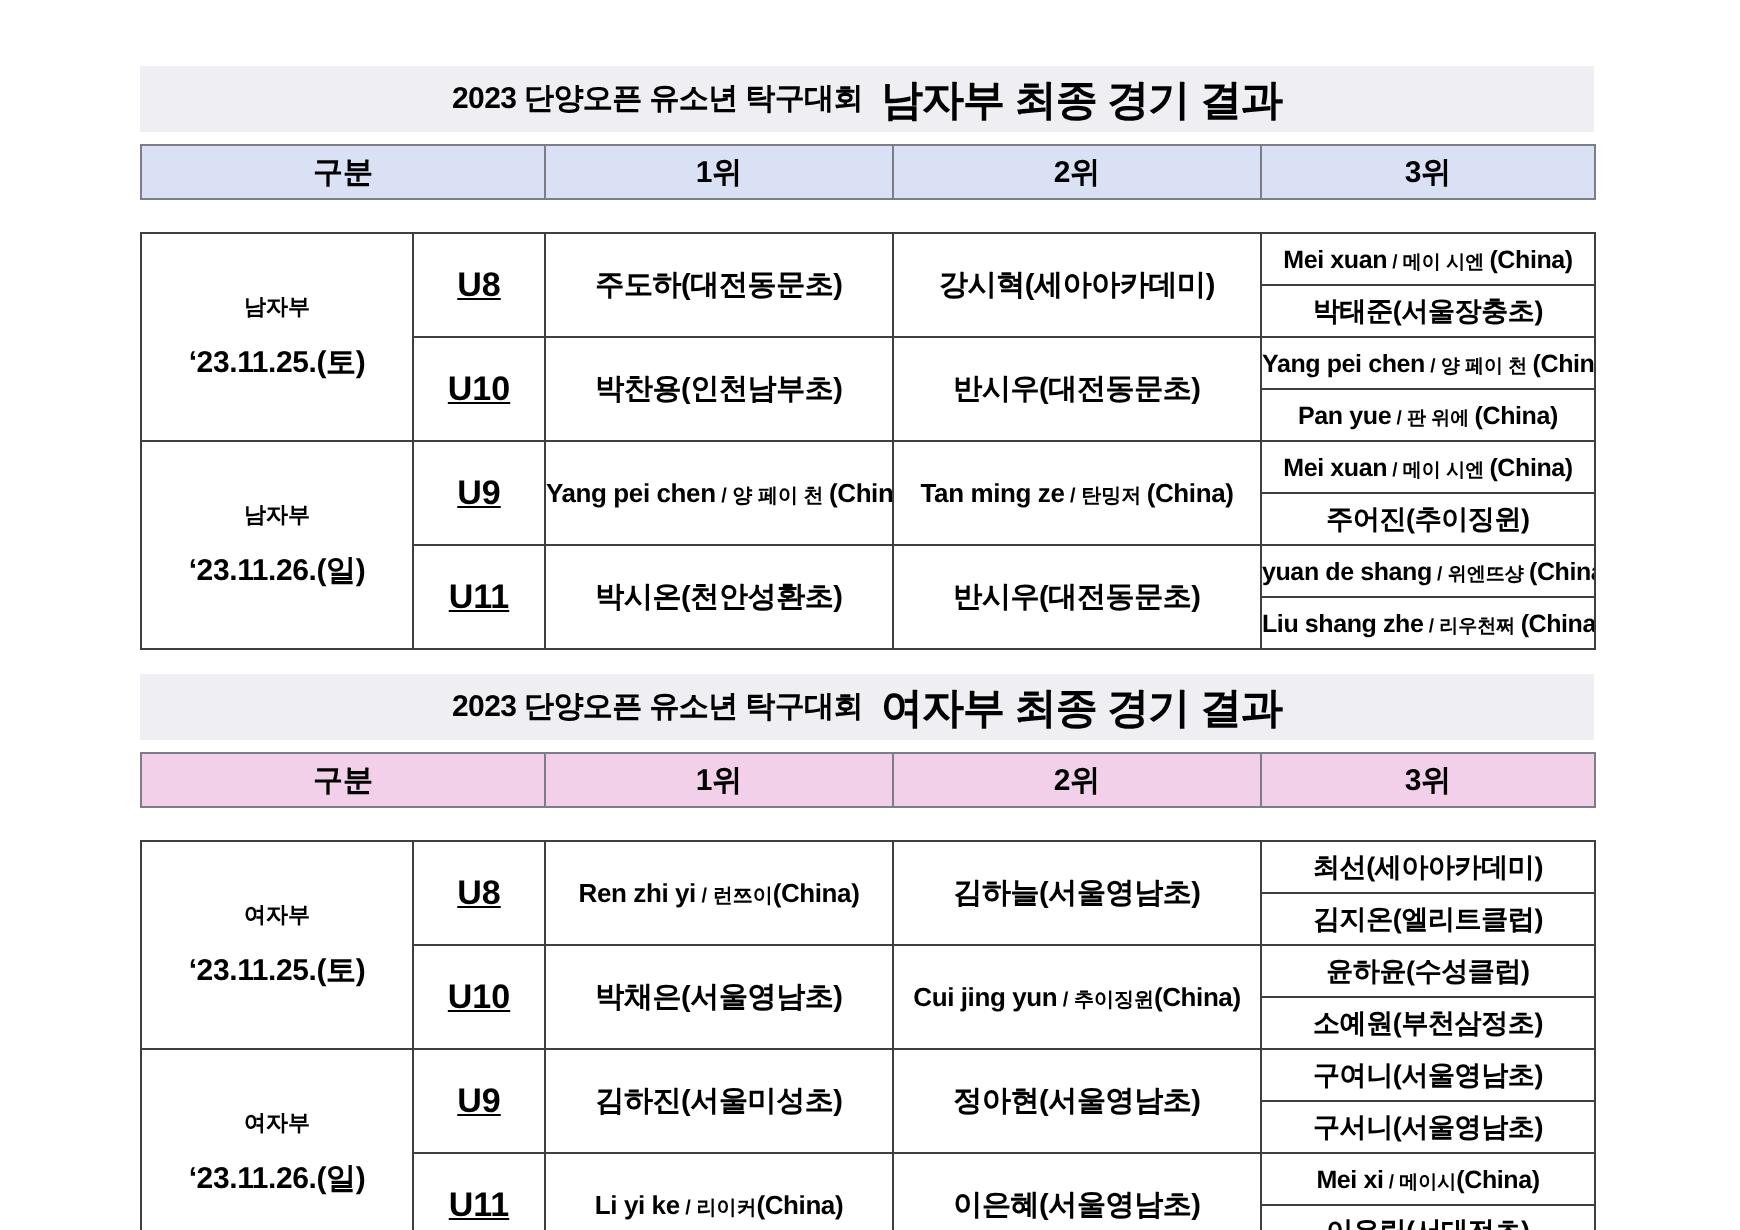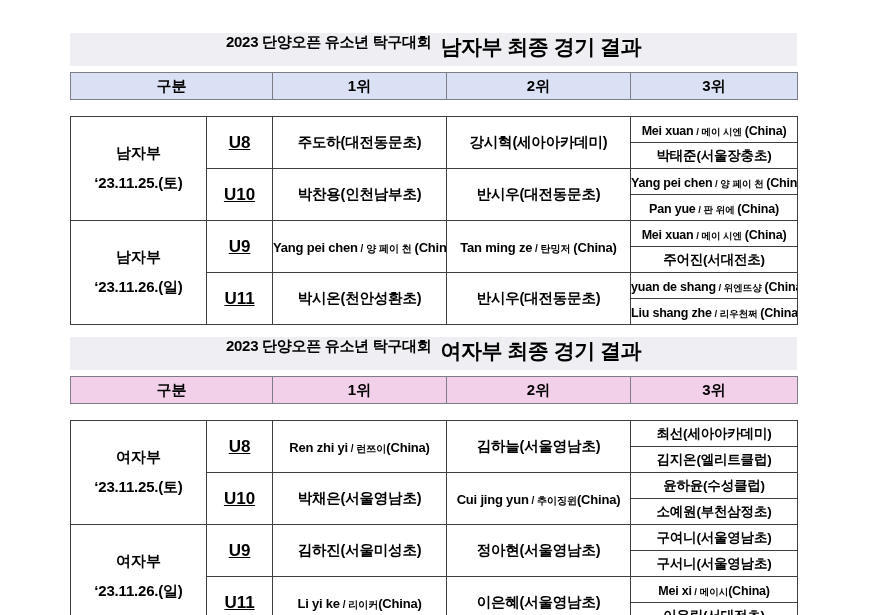--- a/index.html
+++ b/index.html
@@ -7,21 +7,21 @@
     width:870px; height:615px; background:#ffffff; color:#000;
     font-family:"Liberation Sans","DejaVu Sans",sans-serif;
     overflow:hidden;
   }
   .page { position:relative; width:870px; height:615px; }
   .sheet { position:absolute; left:70px; top:33px; width:727px; }
   .sheet-section + .sheet-section { margin-top:12px; }
 
   .title-bar {
     height:33px; background:var(--title-bar-bg,#efeff3);
-    display:flex; align-items:flex-start; justify-content:center; gap:9px;
+    display:flex; align-items:center; justify-content:center; gap:9px;
     margin-bottom:6px;
   }
   .title-prefix { font-size:15px; font-weight:800; letter-spacing:-0.3px; }
   .title-main  { font-size:21px; font-weight:900; letter-spacing:-0.5px; }
 
   table { border-collapse:collapse; table-layout:fixed; width:727px; }
 
   .header-table { margin-bottom:16px; }
   .header-table th {
     border:1px solid #7d7d87; height:26px; padding:0;
@@ -30,21 +30,21 @@
   .header-table.men th   { background:var(--men-header-bg,#dbe1f4); }
   .header-table.women th { background:var(--women-header-bg,#f3d0ea); }
 
   .body-table td {
     border:1px solid #3e3e3e; padding:0;
     text-align:center; vertical-align:middle;
     white-space:nowrap; overflow:hidden;
   }
   .body-table tr { height:26px; }
 
-  .division .div-name { font-size:15px; font-weight:700; margin-bottom:11px; }
+  .division .div-name { font-size:11px; font-weight:700; margin-bottom:11px; }
   .division .div-date { font-size:15px; font-weight:700; letter-spacing:-0.2px; }
   td.cat { font-size:17px; font-weight:700;text-decoration:underline; }
 
   .win .t-main, .win .t-tail { font-size:14.5px; font-weight:700; letter-spacing:-0.2px; }
   .win .t-small { font-size:10px; font-weight:700; }
   .win.third .t-main, .win.third .t-tail { font-size:13.5px; }
   .win.mixed .t-main, .win.mixed .t-tail { font-size:13px; }
   .win.third.mixed .t-main, .win.third.mixed .t-tail { font-size:12.5px; }
   .win.third.mixed .t-small { font-size:9.5px;text-align:center; }
 
@@ -117,21 +117,21 @@
           <td rowspan="4" class="division">
             <div class="div-name">남자부</div>
             <div class="div-date">‘23.11.26.(일)</div>
           </td>
           <td rowspan="2" class="cat">U9</td>
           <td rowspan="2" class="win mixed"><span class="t-main">Yang pei chen</span><span class="t-small"> / 양 페이 천 </span><span class="t-tail">(China)</span></td>
           <td rowspan="2" class="win mixed"><span class="t-main">Tan ming ze</span><span class="t-small"> / 탄밍저 </span><span class="t-tail">(China)</span></td>
           <td class="win third mixed"><span class="t-main">Mei xuan</span><span class="t-small"> / 메이 시엔 </span><span class="t-tail">(China)</span></td>
         </tr>
         <tr>
-          <td class="win third"><span class="t-main">주어진(서대전초)</span></td>
+          <td class="win third"><span class="t-main">주어진(추이징윈)</span></td>
         </tr>
         <tr>
           <td rowspan="2" class="cat">U11</td>
           <td rowspan="2" class="win"><span class="t-main">박시온(천안성환초)</span></td>
           <td rowspan="2" class="win"><span class="t-main">반시우(대전동문초)</span></td>
           <td class="win third mixed"><span class="t-main">yuan de shang</span><span class="t-small"> / 위엔뜨샹 </span><span class="t-tail">(China)</span></td>
         </tr>
         <tr>
           <td class="win third mixed"><span class="t-main">Liu shang zhe</span><span class="t-small"> / 리우천쩌 </span><span class="t-tail">(China)</span></td>
         </tr>

